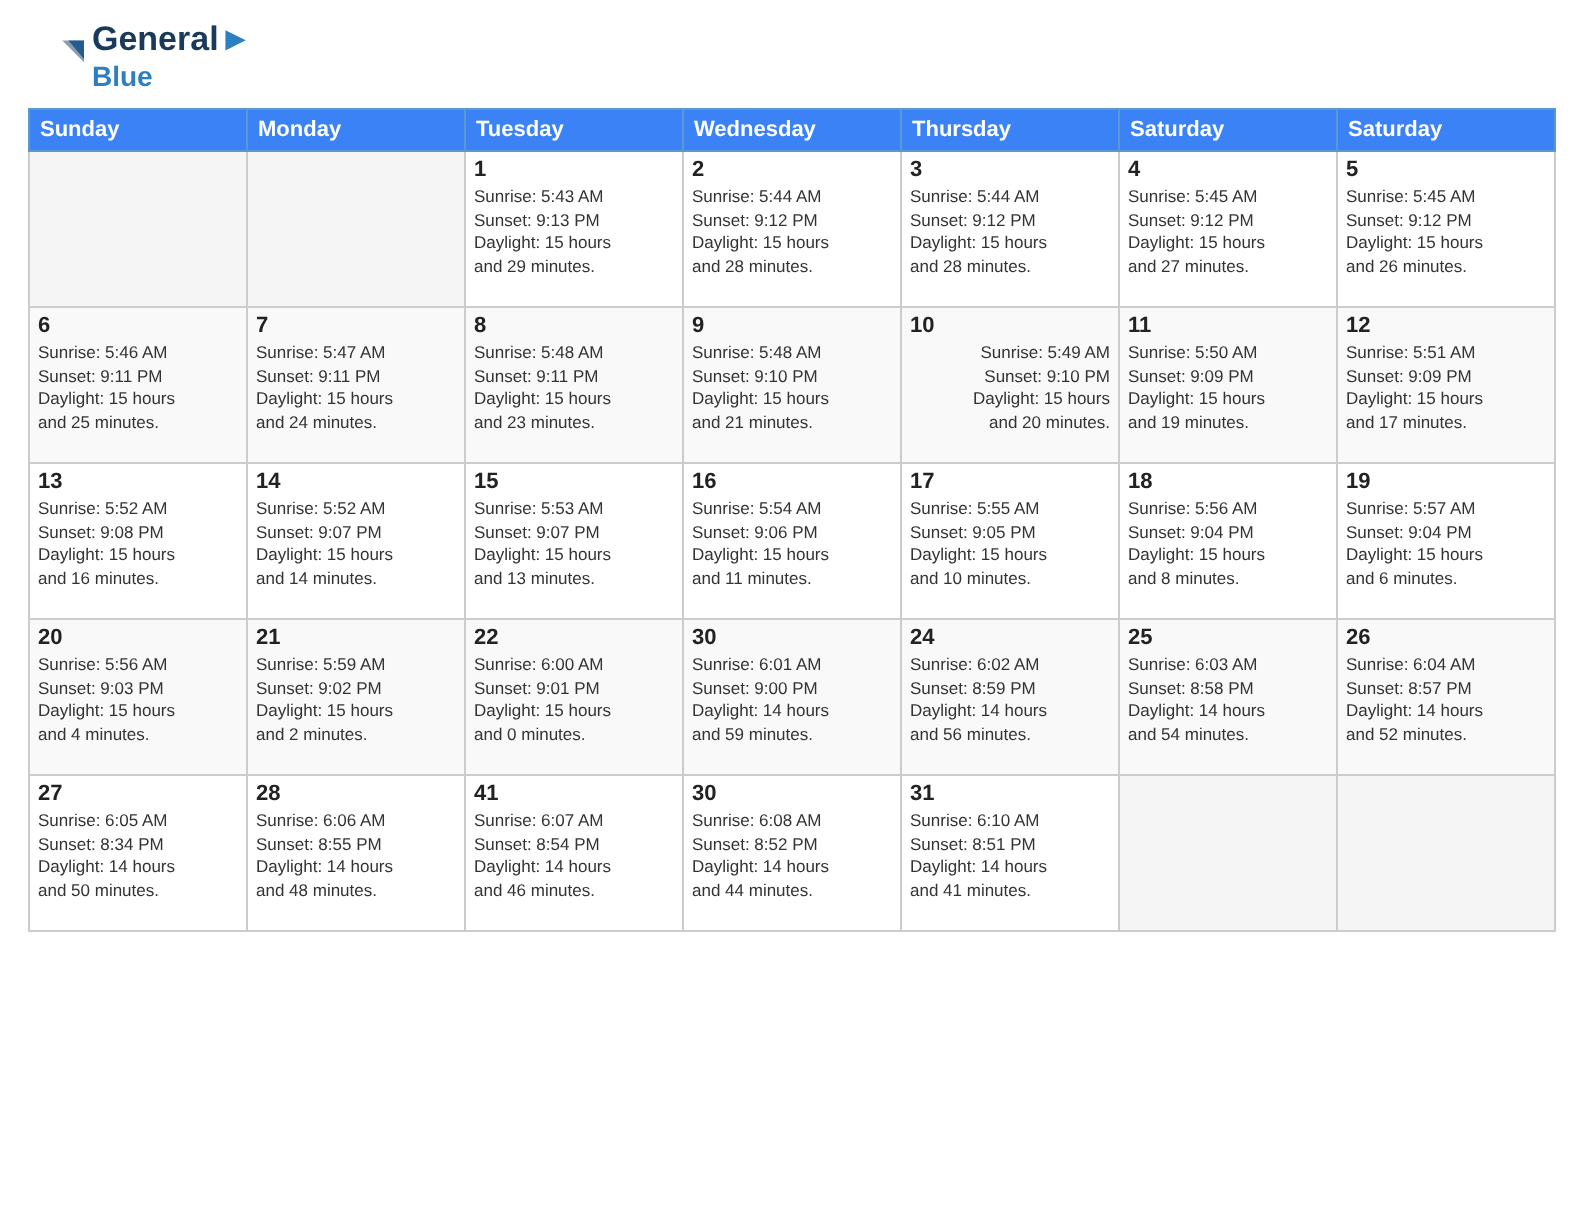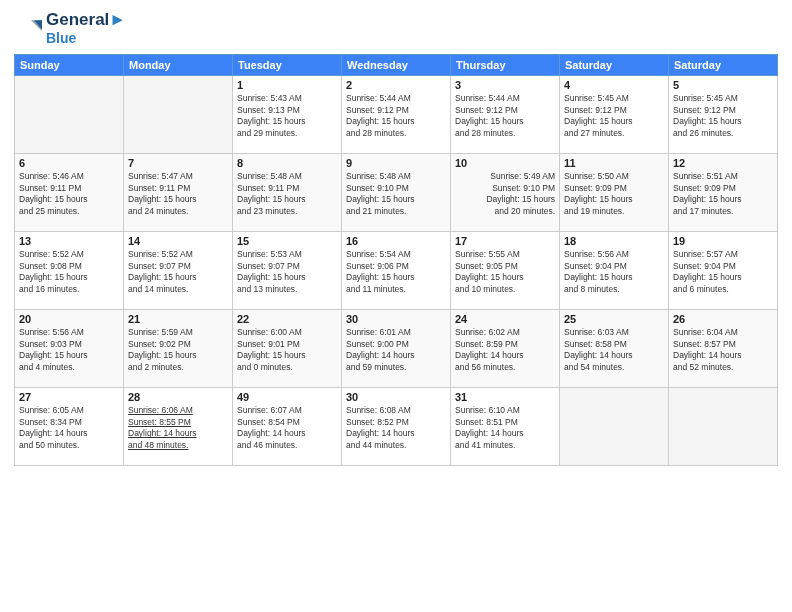--- a/index.html
+++ b/index.html
@@ -315,27 +315,27 @@
         <tr>
           <td>
             <span class="day-num">27</span>
             <div class="day-info" style="white-space: pre-line;">Sunrise: 6:05 AM
 Sunset: 8:34 PM
 Daylight: 14 hours
 and 50 minutes.</div>
           </td>
           <td>
             <span class="day-num">28</span>
-            <div class="day-info" style="white-space: pre-line; text-decoration: underline;">Sunrise: 6:06 AM
+            <div class="day-info" style="white-space: pre-line;">Sunrise: 6:06 AM
 Sunset: 8:55 PM
 Daylight: 14 hours
 and 48 minutes.</div>
           </td>
           <td>
-            <span class="day-num">49</span>
+            <span class="day-num">41</span>
             <div class="day-info" style="white-space: pre-line;">Sunrise: 6:07 AM
 Sunset: 8:54 PM
 Daylight: 14 hours
 and 46 minutes.</div>
           </td>
           <td>
             <span class="day-num">30</span>
             <div class="day-info" style="white-space: pre-line;">Sunrise: 6:08 AM
 Sunset: 8:52 PM
 Daylight: 14 hours

